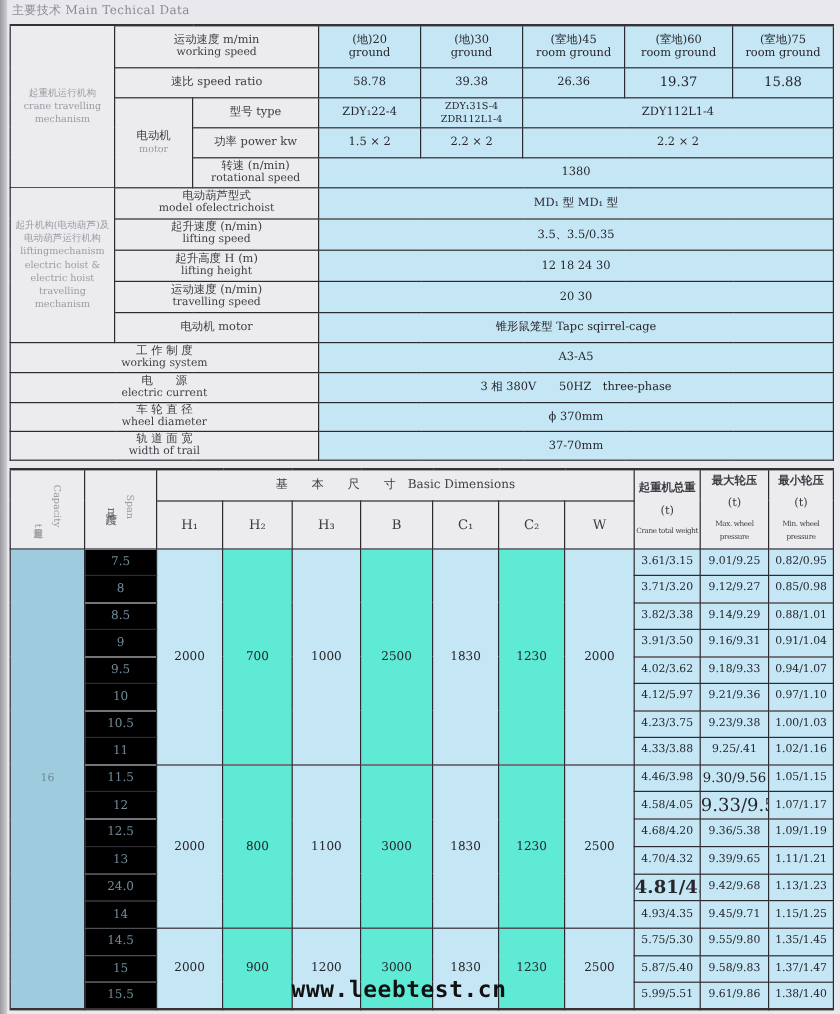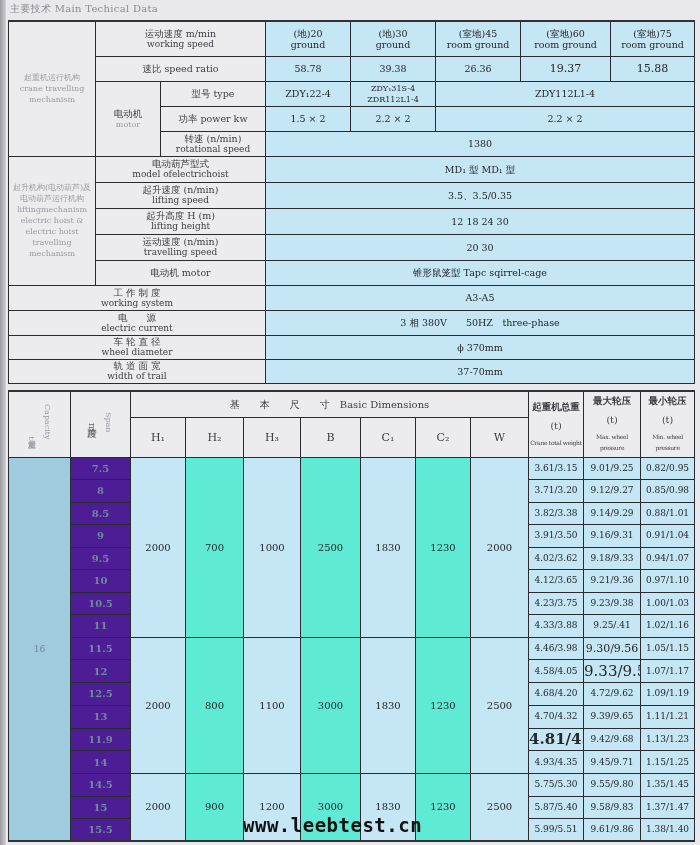--- a/index.html
+++ b/index.html
@@ -15,21 +15,21 @@
   td, th { border: 1px solid #2a2a30; padding: 0; text-align: center; vertical-align: middle; font-weight: normal; overflow: hidden; }
   .grey { background: #ececef; }
   .blue { background: #c5e6f4; }
   .blue2 { background: #5eead4; }
   .lbl { font-size: 9.5px; line-height: 11px; color: #3c3c44; }
   .lbl .en { font-size: 9px; }
   .val { font-size: 9.5px; line-height: 11px; color: #26262c; }
   .blur { color: #9a9aa4; font-size: 8px; line-height: 11px; filter: blur(0.6px); }
   #top { left: 8px; top: 20px; width: 686px; border-top: 2px solid #333; }
   #bottom { left: 8px; top: 390px; width: 686px; border-top: 2px solid #333; border-bottom: 2px solid #333; }
-  .span-cell { background: #4c1d95; color: #6f8a98; font-size: 10px; font-weight: bold; }
+  .span-cell { background: #000000; color: #6f8a98; font-size: 10px; }
   .cap-cell { background: #9fcbdf; color: #6f8a98; font-size: 9px; }
   .small { font-size: 8px; }
   .tiny { font-size: 6px; letter-spacing: -0.3px; }
   .watermark {
     position: absolute; left: 243px; top: 814px;
     font-family: "DejaVu Sans Mono", "Liberation Mono", monospace;
     font-size: 19px; font-weight: bold; color: #111; letter-spacing: 0.5px;
   }
 </style>
 </head>
@@ -267,21 +267,21 @@
         <td class="blue val" style="font-size: 9px;">0.91/1.04</td>
       </tr>
       <tr style="height: 22.5px;">
         <td class="span-cell">9.5</td>
         <td class="blue val" style="font-size: 9px;">4.02/3.62</td>
         <td class="blue val" style="font-size: 9px;">9.18/9.33</td>
         <td class="blue val" style="font-size: 9px;">0.94/1.07</td>
       </tr>
       <tr style="height: 22.5px;">
         <td class="span-cell">10</td>
-        <td class="blue val" style="font-size: 9px;">4.12/3.65</td>
+        <td class="blue val" style="font-size: 9px;">4.12/5.97</td>
         <td class="blue val" style="font-size: 9px;">9.21/9.36</td>
         <td class="blue val" style="font-size: 9px;">0.97/1.10</td>
       </tr>
       <tr style="height: 22.5px;">
         <td class="span-cell">10.5</td>
         <td class="blue val" style="font-size: 9px;">4.23/3.75</td>
         <td class="blue val" style="font-size: 9px;">9.23/9.38</td>
         <td class="blue val" style="font-size: 9px;">1.00/1.03</td>
       </tr>
       <tr style="height: 22.5px;">
@@ -305,31 +305,31 @@
       </tr>
       <tr style="height: 22.8px;">
         <td class="span-cell">12</td>
         <td class="blue val" style="font-size: 9px;">4.58/4.05</td>
         <td class="blue val" style="font-size: 15px;">9.33/9.59</td>
         <td class="blue val" style="font-size: 9px;">1.07/1.17</td>
       </tr>
       <tr style="height: 22.8px;">
         <td class="span-cell">12.5</td>
         <td class="blue val" style="font-size: 9px;">4.68/4.20</td>
-        <td class="blue val" style="font-size: 9px;">4.72/9.62</td>
+        <td class="blue val" style="font-size: 9px;">9.36/5.38</td>
         <td class="blue val" style="font-size: 9px;">1.09/1.19</td>
       </tr>
       <tr style="height: 22.8px;">
         <td class="span-cell">13</td>
         <td class="blue val" style="font-size: 9px;">4.70/4.32</td>
         <td class="blue val" style="font-size: 9px;">9.39/9.65</td>
         <td class="blue val" style="font-size: 9px; text-align: center;">1.11/1.21</td>
       </tr>
       <tr style="height: 22.8px;">
-        <td class="span-cell">11.9</td>
+        <td class="span-cell">24.0</td>
         <td class="blue val" style="font-size: 15px; font-weight: bold;">4.81/4.42</td>
         <td class="blue val" style="font-size: 9px; margin-top: 26px;">9.42/9.68</td>
         <td class="blue val" style="font-size: 9px;">1.13/1.23</td>
       </tr>
       <tr style="height: 22.8px;">
         <td class="span-cell">14</td>
         <td class="blue val" style="font-size: 9px;">4.93/4.35</td>
         <td class="blue val" style="font-size: 9px;">9.45/9.71</td>
         <td class="blue val" style="font-size: 9px;">1.15/1.25</td>
       </tr>

